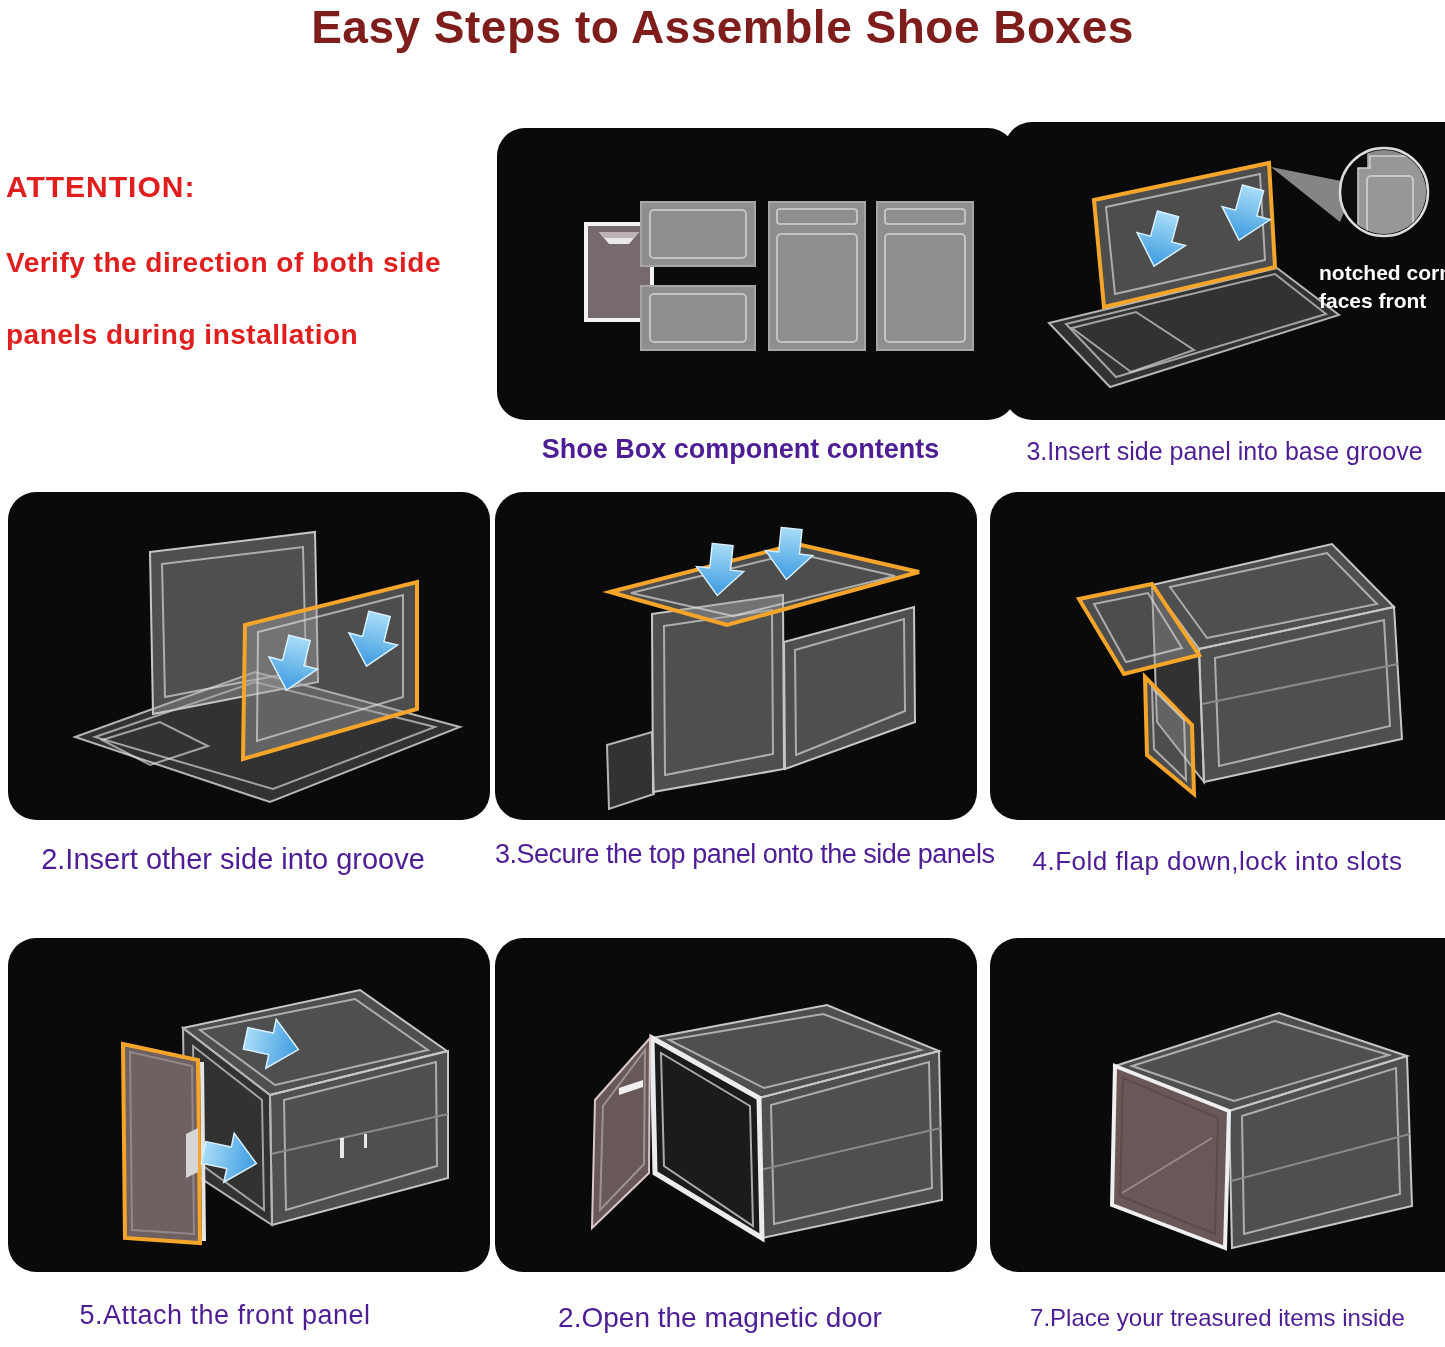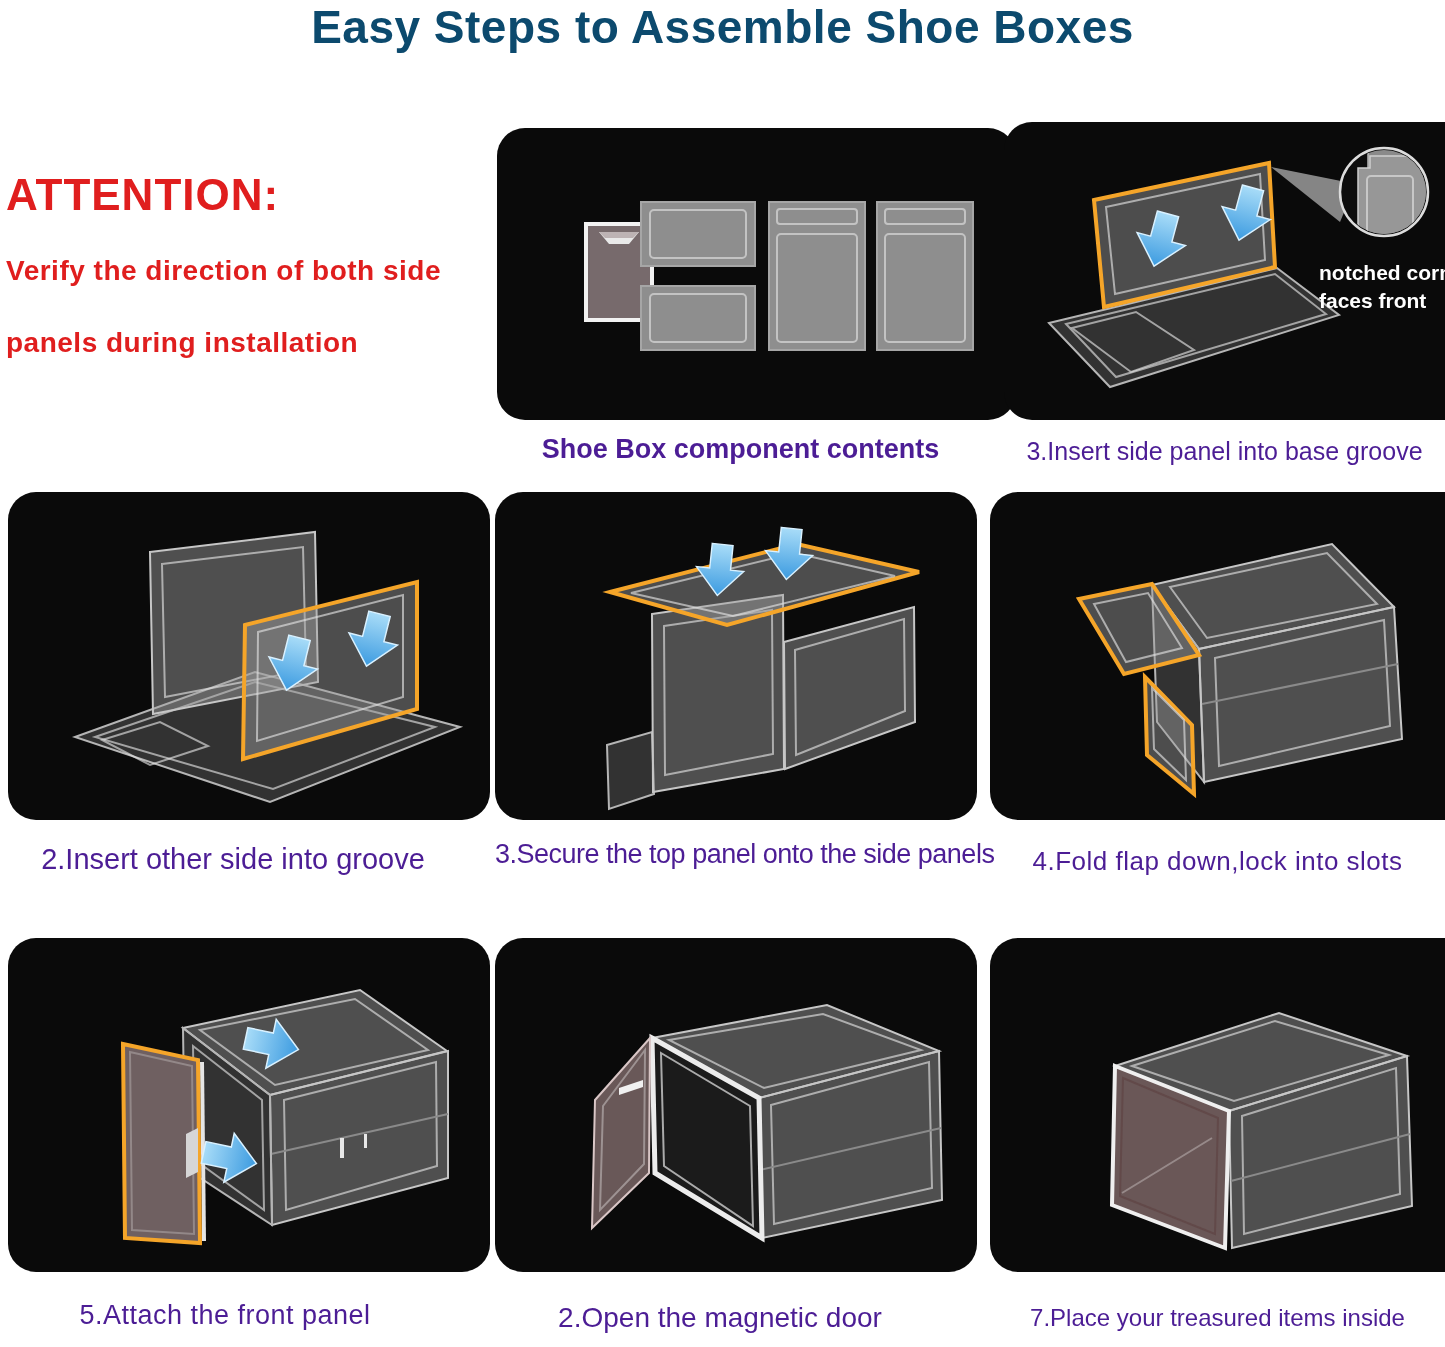--- a/index.html
+++ b/index.html
@@ -1,22 +1,22 @@
 <!DOCTYPE html>
 <html><head>
 <meta charset="utf-8">
 <style>
   html,body{margin:0;padding:0;background:#ffffff;width:1445px;height:1347px;
     font-family:"Liberation Sans",sans-serif;position:relative;overflow:hidden;}
   .page-title{position:absolute;top:0;left:0;width:1445px;margin:0;text-align:center;
-    font-size:46px;font-weight:700;color:#0c4a6e;letter-spacing:.5px;}
-  .attention-heading{position:absolute;left:6px;top:170px;font-size:44px;font-weight:800;
+    font-size:46px;font-weight:700;color:#7f1d1d;letter-spacing:.5px;}
+  .attention-heading{position:absolute;left:6px;top:170px;font-size:30px;font-weight:800;
     color:#e01e1e;letter-spacing:1px;}
   .attention-line{position:absolute;left:6px;font-size:28px;font-weight:700;color:#e01e1e;
-    letter-spacing:.5px;white-space:nowrap;margin-top:8px;}
+    letter-spacing:.5px;white-space:nowrap;}
   .att-l1{top:247px;}
   .att-l2{top:319px;}
   .tile{position:absolute;background:#0a0a0a;border-radius:28px;overflow:hidden;padding-left:32px;}
   .tile svg{display:block;width:100%;height:100%;}
   .caption{position:absolute;color:#4c1d95;text-align:center;white-space:nowrap;
     font-weight:500;overflow:visible;}
   .cap-components{left:497px;top:434px;width:487px;font-size:27px;font-weight:700;}
   .cap-step1{left:1004px;top:437px;width:441px;font-size:25px;}
   .cap-step2{left:8px;top:843px;width:450px;font-size:29px;}
   .cap-step3{left:495px;top:839px;width:450px;font-size:27px;letter-spacing:-0.5px;}

